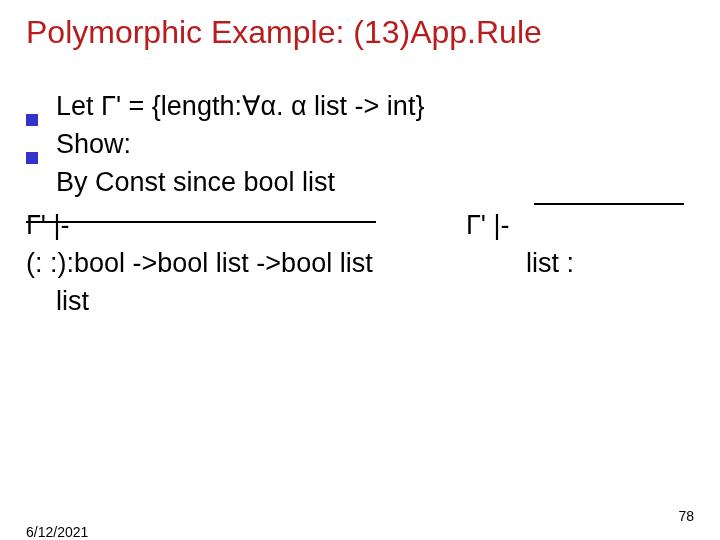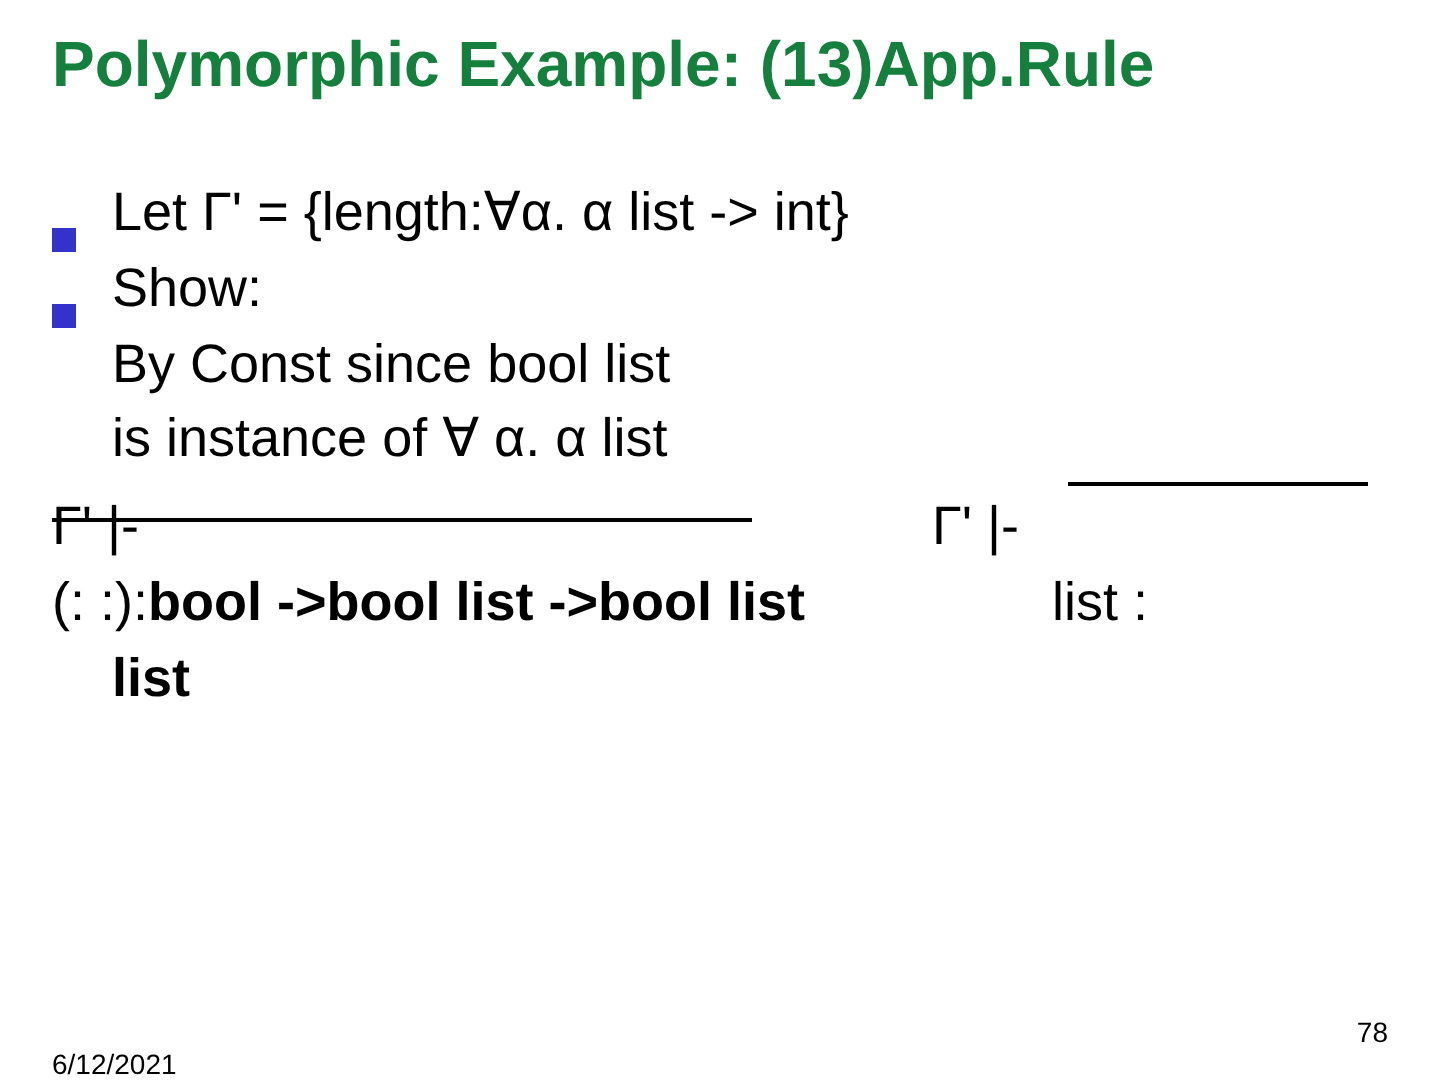--- a/index.html
+++ b/index.html
@@ -14,23 +14,23 @@
   .slide {
     position: relative;
     width: 720px;
     height: 540px;
     box-sizing: border-box;
   }
   .title {
     position: absolute;
     top: 14px;
     left: 26px;
-    color: #15803d;
+    color: #b91c1c;
     font-size: 32px;
-    font-weight: 700;
+    font-weight: 400;
     letter-spacing: 0px;
     white-space: nowrap;
   }
   .body {
     position: absolute;
     top: 88px;
     left: 26px;
     right: 26px;
     color: #000;
     font-size: 27px;
@@ -48,21 +48,21 @@
   .indent2 { padding-left: 60px; }
   .rule-line {
     display: inline-block;
     height: 0;
     border-top: 2px solid #000;
     vertical-align: middle;
     margin-top: 2px;
   }
   .rule-line.left { width: 350px; }
   .rule-line.right { width: 150px; margin-left: 40px; }
-  .bold { font-weight: 700; }
+  .bold { font-weight: 400; }
   .footer-date {
     position: absolute;
     left: 26px;
     bottom: 0;
     font-size: 14px;
     color: #000;
   }
   .footer-page {
     position: absolute;
     right: 26px;
@@ -87,21 +87,20 @@
     </div>
 
     <div class="row">
       <span class="bullet"></span>
       <span>Show:</span>
     </div>
 
     <div class="indent1">By Const since bool list</div>
 
     <div class="indent1" style="display:flex; justify-content:space-between;">
-      <span>is instance of ∀ α. α list</span>
     </div>
 
     <div style="height:6px; padding-left:0;">
       <span class="rule-line left"></span>
       <span class="rule-line right" style="float:right; margin-right:10px;"></span>
     </div>
 
     <div style="display:flex;">
       <span style="flex:0 0 440px;">Γ' |-</span>
       <span>Γ' |-</span>

